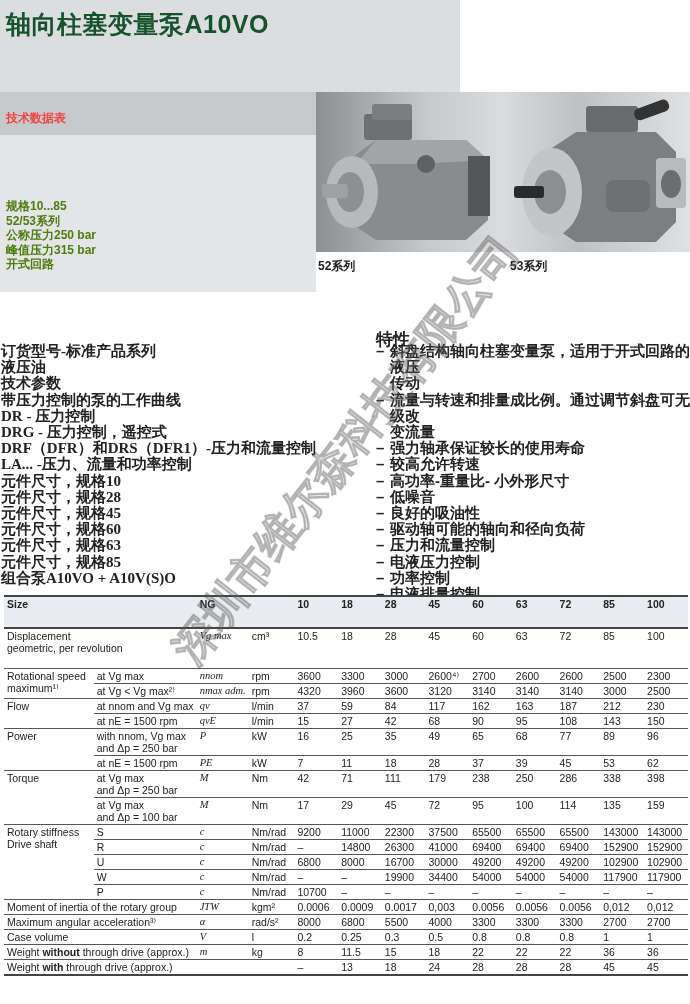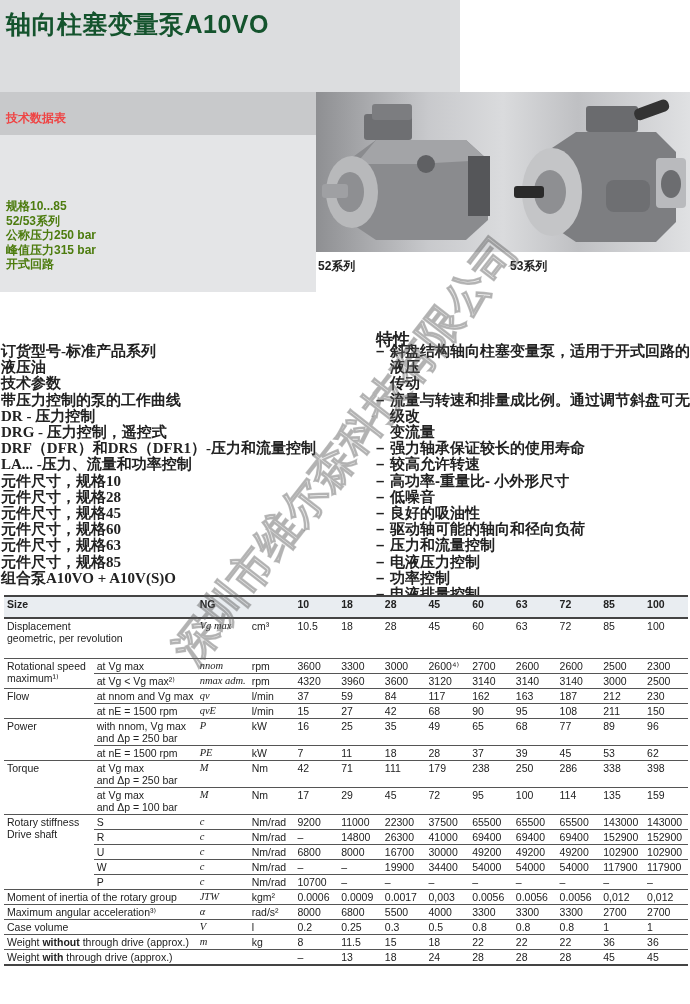--- a/index.html
+++ b/index.html
@@ -25,21 +25,21 @@
   .toc { position: absolute; left: 1px; top: 343px; font-size: 15px; line-height: 16.2px; color: #222; font-weight: bold; font-family: Liberation Serif, serif; }
   .features-title { position: absolute; left: 376px; top: 328px; font-size: 17px; font-weight: bold; color: #222; }
   .features { position: absolute; left: 376px; top: 343px; font-size: 15px; line-height: 16.2px; color: #222; font-weight: bold; list-style: none; }
   .features li { position: relative; padding-left: 14px; }
   .features li::before { content: "–"; position: absolute; left: 0; top: 0; }
   .features li .wrap { display: block; }
 
   table.spec { position: absolute; left: 4px; top: 595px; width: 684px; border-collapse: collapse; font-size: 10.5px; color: #222; }
   table.spec td, table.spec th { padding: 1px 3px; vertical-align: top; text-align: left; white-space: nowrap; }
   table.spec thead tr { background: #e9edf1; border-top: 2px solid #444; border-bottom: 2px solid #444; }
-  table.spec th { font-weight: bold; height: 22px; }
+  table.spec th { font-weight: bold; height: 32px; }
   table.spec tr.grp { border-top: 1.5px solid #555; }
   table.spec tr.sub td.sec { border-top: 1.5px solid #555; }
   table.spec td.sym { font-style: italic; font-weight: normal; font-family: "Liberation Serif", serif; }
   table.spec tr.last { border-bottom: 2px solid #444; }
   table.spec td.num { width: 44px; }
 
   .watermark { position: absolute; pointer-events: none; color: rgba(120,120,120,0.18); font-size: 44px; font-weight: bold;
                left: 160px; top: 640px; transform-origin: left top; transform: rotate(-52deg); white-space: nowrap;
                -webkit-text-stroke: 1px rgba(80,80,80,0.35); }
 </style>
@@ -223,21 +223,21 @@
         </td>
         <td class="sym sec">qvE</td>
         <td class="sec">l/min</td>
         <td class="num sec">15</td>
         <td class="num sec">27</td>
         <td class="num sec">42</td>
         <td class="num sec">68</td>
         <td class="num sec">90</td>
         <td class="num sec">95</td>
         <td class="num sec">108</td>
-        <td class="num sec">211</td>
+        <td class="num sec">143</td>
         <td class="num sec">150</td>
       </tr>
       <tr class="grp">
         <td rowspan="2" style="width: 90px;">
           <div>Power</div>
         </td>
         <td class="sec">
           <div>with nnom, Vg max</div>
           <div>and Δp = 250 bar</div>
         </td>

